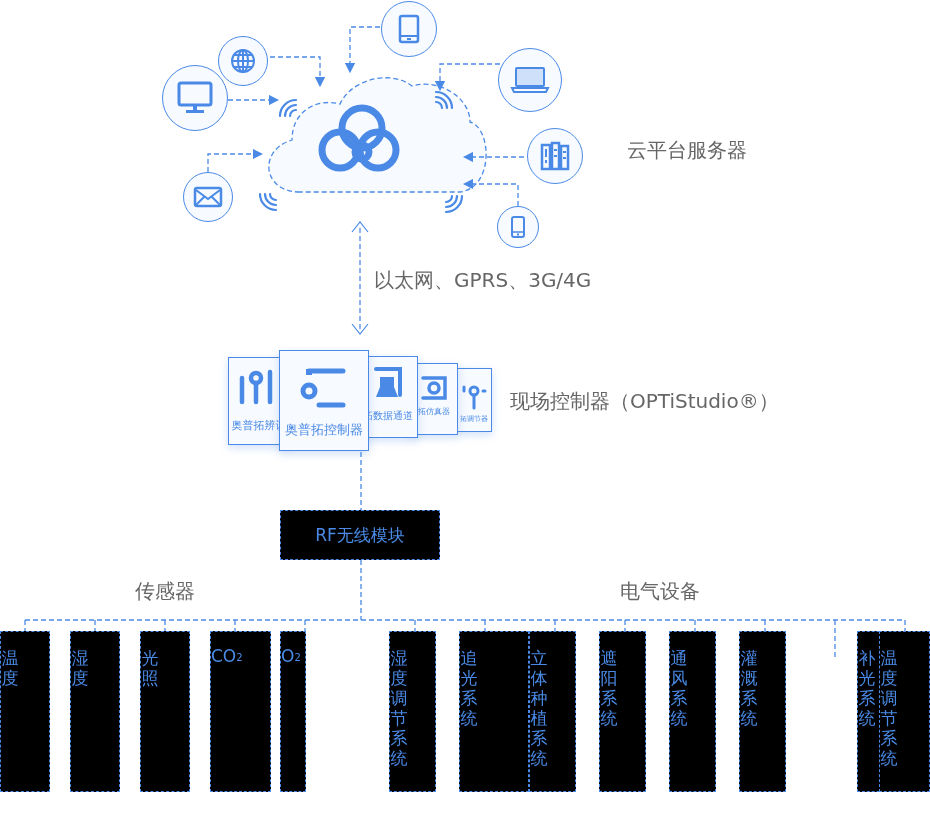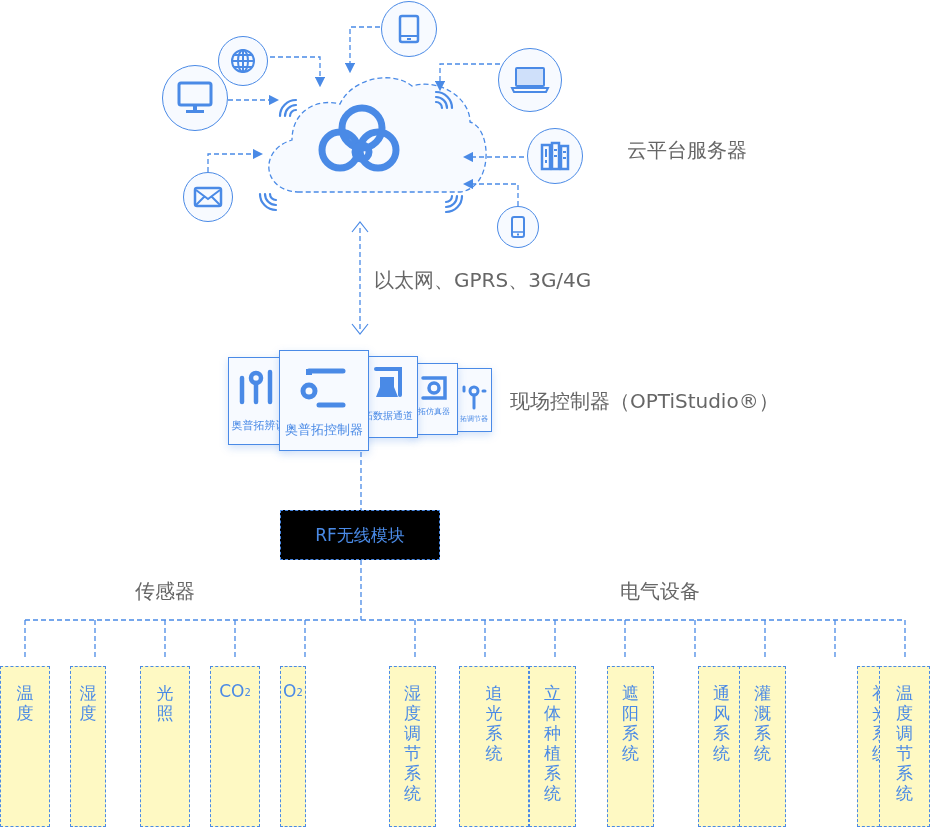--- a/index.html
+++ b/index.html
@@ -17,24 +17,24 @@
     box-shadow: 0 3px 8px rgba(74,138,230,0.25);
     display: flex; flex-direction: column; align-items: center; overflow: hidden;
   }
   .ctrl-card .lbl { color: #4a8ae6; white-space: nowrap; }
   .rf-box {
     position: absolute; left: 280px; top: 510px; width: 160px; height: 50px;
     border: 1.5px dashed #4a8ae6; background: #000000;
     color: #4a8ae6; font-size: 17px; display: flex; align-items: center; justify-content: center;
   }
   .leaf {
-    position: absolute; top: 666px; height: 161px;
-    border: 1.5px dashed #4a8ae6; background: #fef9c3;
+    position: absolute; top: 631px; height: 161px;
+    border: 1.5px dashed #4a8ae6; background: #000000;
     color: #4a8ae6; font-size: 17px; line-height: 20px;
-    display: flex; justify-content: center; padding-top: 16px;
+    display: flex; padding-top: 16px;
   }
   .leaf .vtext { width: 18px; text-align: center; word-break: break-all; white-space: normal; }
   .leaf .htext { white-space: nowrap; font-size: 17px; }
   .leaf sup { font-size: 10px; vertical-align: top; position: relative; top: 2px; }
 </style>
 </head>
 <body>
 
 <svg class="overlay" viewBox="0 0 930 831">
   <defs>
@@ -233,46 +233,46 @@
       <rect x="9" y="6" width="6" height="6" fill="#4a8ae6"></rect>
     </svg>
   <span class="lbl" style="font-size:13px;margin-top:8px;">奥普拓控制器</span>
 </div>
 
 <div class="rf-box">RF无线模块</div>
 
 <div class="leaf" style="left:0px;width:50px;">
     <span class="vtext">温度</span>
   </div>
-<div class="leaf" style="left:70px;width:36px;">
+<div class="leaf" style="left:70px;width:50px;">
     <span class="vtext">湿度</span>
   </div>
 <div class="leaf" style="left:140px;width:50px;">
     <span class="vtext">光照</span>
   </div>
-<div class="leaf" style="left:210px;width:50px;padding-top:14px;">
+<div class="leaf" style="left:210px;width:61px;padding-top:14px;">
   <span class="htext"><span>CO</span><sup>2</sup></span>
 </div>
 <div class="leaf" style="left:280px;width:26px;padding-top:14px;">
   <span class="htext"><span>O</span><sup>2</sup></span>
 </div>
 
 <div class="leaf" style="left:389px;width:47px;">
     <span class="vtext">湿度调节系统</span>
   </div>
 <div class="leaf" style="left:459px;width:70px;">
     <span class="vtext">追光系统</span>
   </div>
 <div class="leaf" style="left:529px;width:47px;">
     <span class="vtext">立体种植系统</span>
   </div>
-<div class="leaf" style="left:599px;width:47px;margin-left:8px;">
+<div class="leaf" style="left:599px;width:47px;">
     <span class="vtext">遮阳系统</span>
   </div>
-<div class="leaf" style="left:669px;width:47px;margin-left:29px;">
+<div class="leaf" style="left:669px;width:47px;">
     <span class="vtext">通风系统</span>
   </div>
 <div class="leaf" style="left:739px;width:47px;">
     <span class="vtext">灌溉系统</span>
   </div>
 <div class="leaf" style="left:809px;width:47px;margin-left:48px;">
     <span class="vtext">补光系统</span>
   </div>
 <div class="leaf" style="left:879px;width:51px;">
     <span class="vtext">温度调节系统</span>

